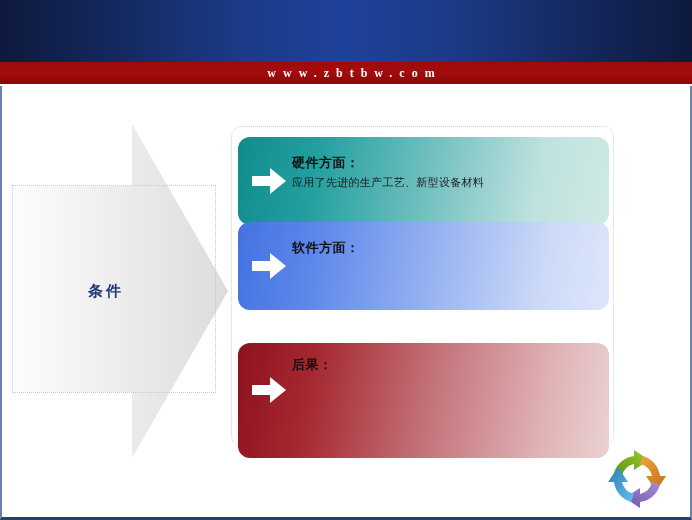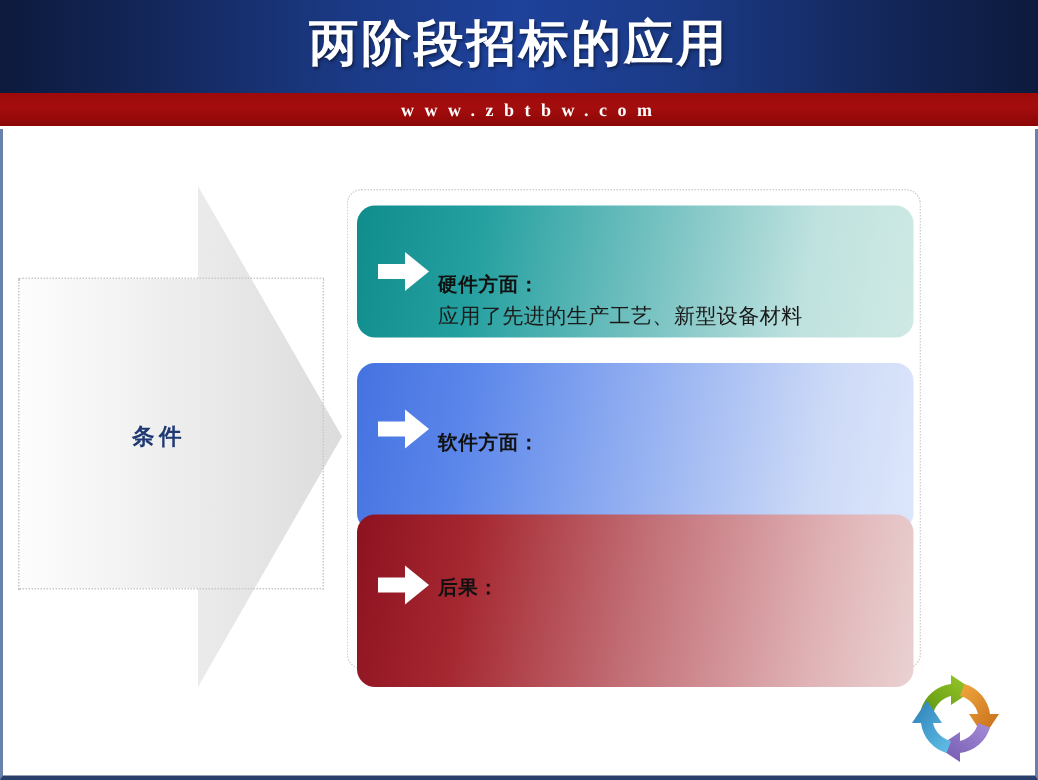--- a/index.html
+++ b/index.html
@@ -143,58 +143,57 @@
   .card {
     position: absolute;
     left: 6px;
     width: 371px;
     border-radius: 12px;
     box-sizing: border-box;
     overflow: hidden;
   }
   #card-0 { top: 10px;  height: 88px;
             background: linear-gradient(100deg, #0f8c8c 0%, #25a0a0 22%, #7cc4c4 55%, #bfe2df 80%, #cfe9e4 100%); }
-  #card-1 { top: 115px; height: 112px;
+  #card-1 { top: 95px; height: 88px;
             background: linear-gradient(100deg, #4472e0 0%, #5b86ea 20%, #9cb6f2 55%, #cddaf7 82%, #dde6fb 100%); text-decoration: underline; }
   #card-2 { top: 216px; height: 115px;
             background: linear-gradient(100deg, #8d1220 0%, #a52730 20%, #c4737a 52%, #e0b3b6 82%, #ead2d2 100%); }
 
   .card-arrow {
     position: absolute;
     left: 14px;
     width: 34px;
     height: 28px;
   }
   #card-0 .card-arrow { top: 30px; }
   #card-1 .card-arrow { top: 30px; }
   #card-2 .card-arrow { top: 33px; }
 
   .card-text {
     position: absolute;
     left: 54px;
     right: 10px;
-    margin-top: 28px;
   }
   #card-0 .card-text { top: 16px; }
   #card-1 .card-text { top: 16px; }
   #card-2 .card-text { top: 12px; }
 
   .card-heading {
     color: #111111;
     font-family: "DejaVu Sans", sans-serif;
     font-size: 13px;
     font-weight: 700;
     line-height: 19px;
     margin: 0 0 1px 0;
     letter-spacing: 0.5px;
   }
   .card-body {
     color: #1a1a1a;
     font-family: "DejaVu Sans", sans-serif;
-    font-size: 14px;
+    font-size: 11px;
     font-weight: 400;
     line-height: 20px;
     margin: 0;
     letter-spacing: 0.3px;
   }
 
   
   #corner-logo {
     position: absolute;
     left: 600px;
@@ -202,21 +201,20 @@
     width: 74px;
     height: 70px;
   }
 </style>
 </head>
 <body>
 
 <div id="slide">
 
   <div id="header-band"></div>
-  <div id="slide-title">两阶段招标的应用</div>
   <div id="url-band"></div>
   <div id="url-text">www.zbtbw.com</div>
   <div id="header-underline"></div>
 
   <div id="body-frame"></div>
 
   <div id="arrow-box">
     <svg id="arrow-shape" viewBox="0 0 216 334" preserveAspectRatio="none">
       <defs>
         <linearGradient id="greyGrad" x1="0" y1="0" x2="1" y2="0">

